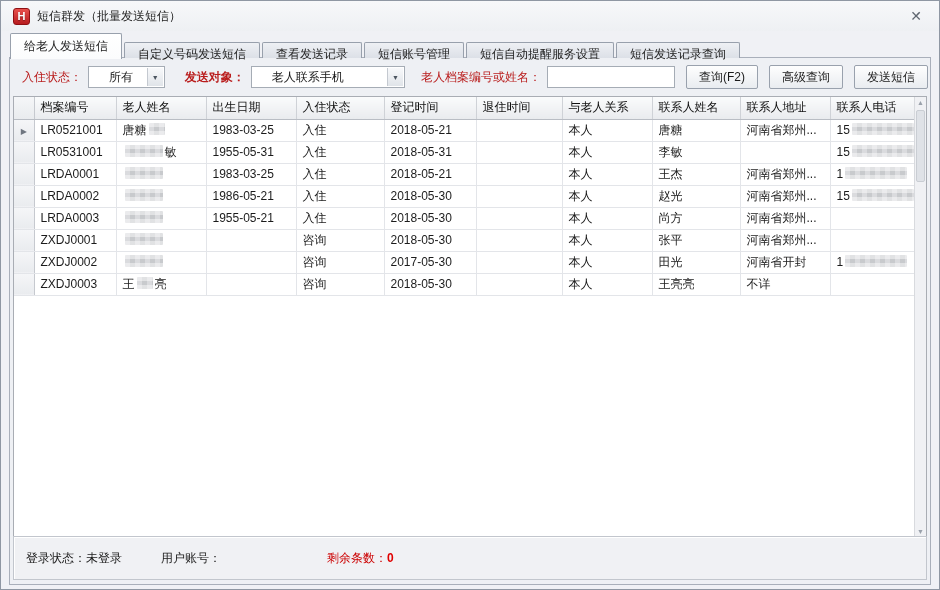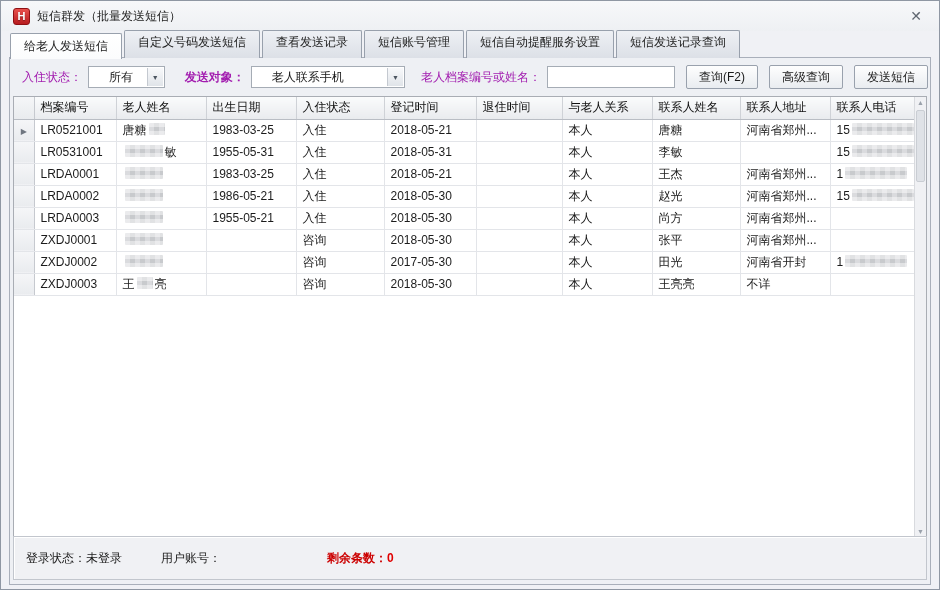--- a/index.html
+++ b/index.html
@@ -32,41 +32,41 @@
     margin-left:auto; width:22px; height:20px;
     display:flex; align-items:center; justify-content:center;
     color:#5f6670; font-size:14px; font-weight:bold; cursor:default;
   }
   
   .tabstrip{
     position:absolute; top:31px; left:9px; height:26px;
     display:flex; align-items:flex-end; z-index:3;
   }
   .tab{
-    height:28px; line-height:22px; padding:0 13px; margin-right:2px;
+    height:16px; line-height:22px; padding:0 13px; margin-right:2px;
     background: linear-gradient(#eef0f4,#dce0e7);
     border:1px solid #98a0ac; border-bottom:none;
     border-radius:2px 2px 0 0; color:#222; white-space:nowrap;
   }
   .tab.active{
     height:26px; line-height:25px;
     background: linear-gradient(#ffffff,#fbfcfd);
     margin-bottom:-1px; position:relative; z-index:4;
   }
   
   .tabpage{
     position:absolute; top:56px; left:8px; right:8px; bottom:4px;
     border:1px solid #a9afba; background:#eef0f4;
   }
   
   .filter{
     position:absolute; top:3px; left:2px; right:2px; height:32px;
     display:flex; align-items:center; padding-left:10px; white-space:nowrap;
   }
-  .flabel{ color:#a21caf;text-align:center; }
+  .flabel{ color:#b91c1c;text-align:center; }
   .combo{
     height:22px; background:#fff; border:1px solid #a5acb5;
     position:relative; display:flex; align-items:center;
     padding-left:20px; overflow:hidden;
   }
   .combo-arrow-btn{
     position:absolute; right:1px; top:1px; bottom:1px; width:16px;
     background:linear-gradient(#f8f9fb,#e0e4e9);
     border-left:1px solid #c4c9d0;
     display:flex; align-items:center; justify-content:center;
@@ -129,21 +129,21 @@
     background:#dfe2e7; border:1px solid #c9cdd3; border-radius:2px;
   }
   
   .statusbar{
     position:absolute; left:3px; right:3px; bottom:4px; height:44px;
     border:1px solid #c2c6cd; background:#f0f1f4;
     box-shadow: inset 0 1px 0 #fff, inset 1px 0 0 #fff;
     display:flex; align-items:center; padding-left:12px; white-space:nowrap;
   }
   .sb-account{ margin-left:39px; }
-  .sb-remaining{ margin-left:106px; font-weight:bold; }
+  .sb-remaining{ margin-left:106px; font-weight:normal; }
 </style>
 </head>
 <body>
 
 <div class="window">
 
   <div class="titlebar">
     <div class="app-icon">H</div>
     <div class="title-text">短信群发（批量发送短信）</div>
     <div class="close-btn">✕</div>

